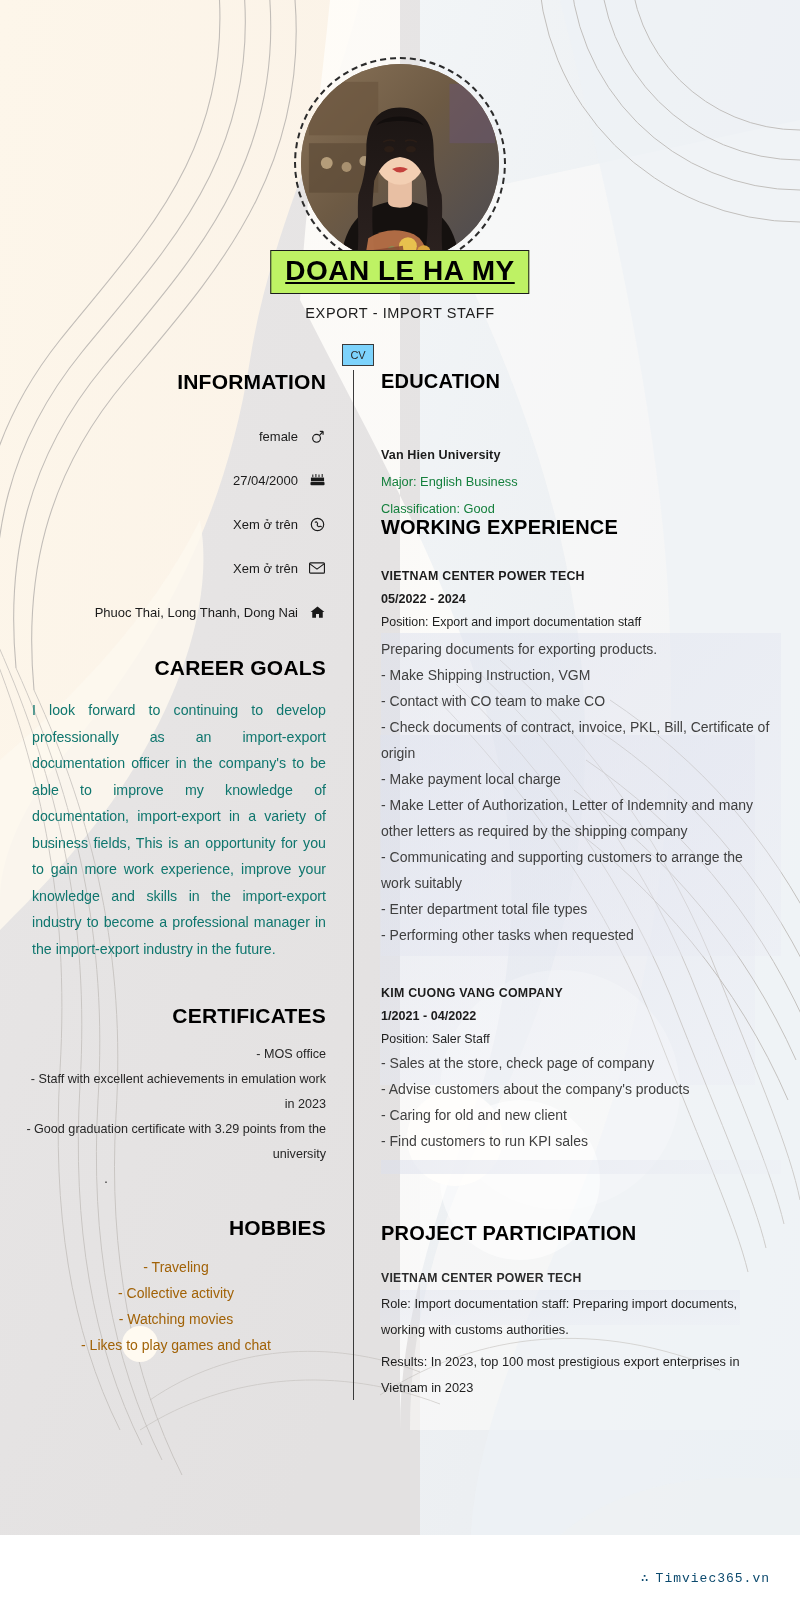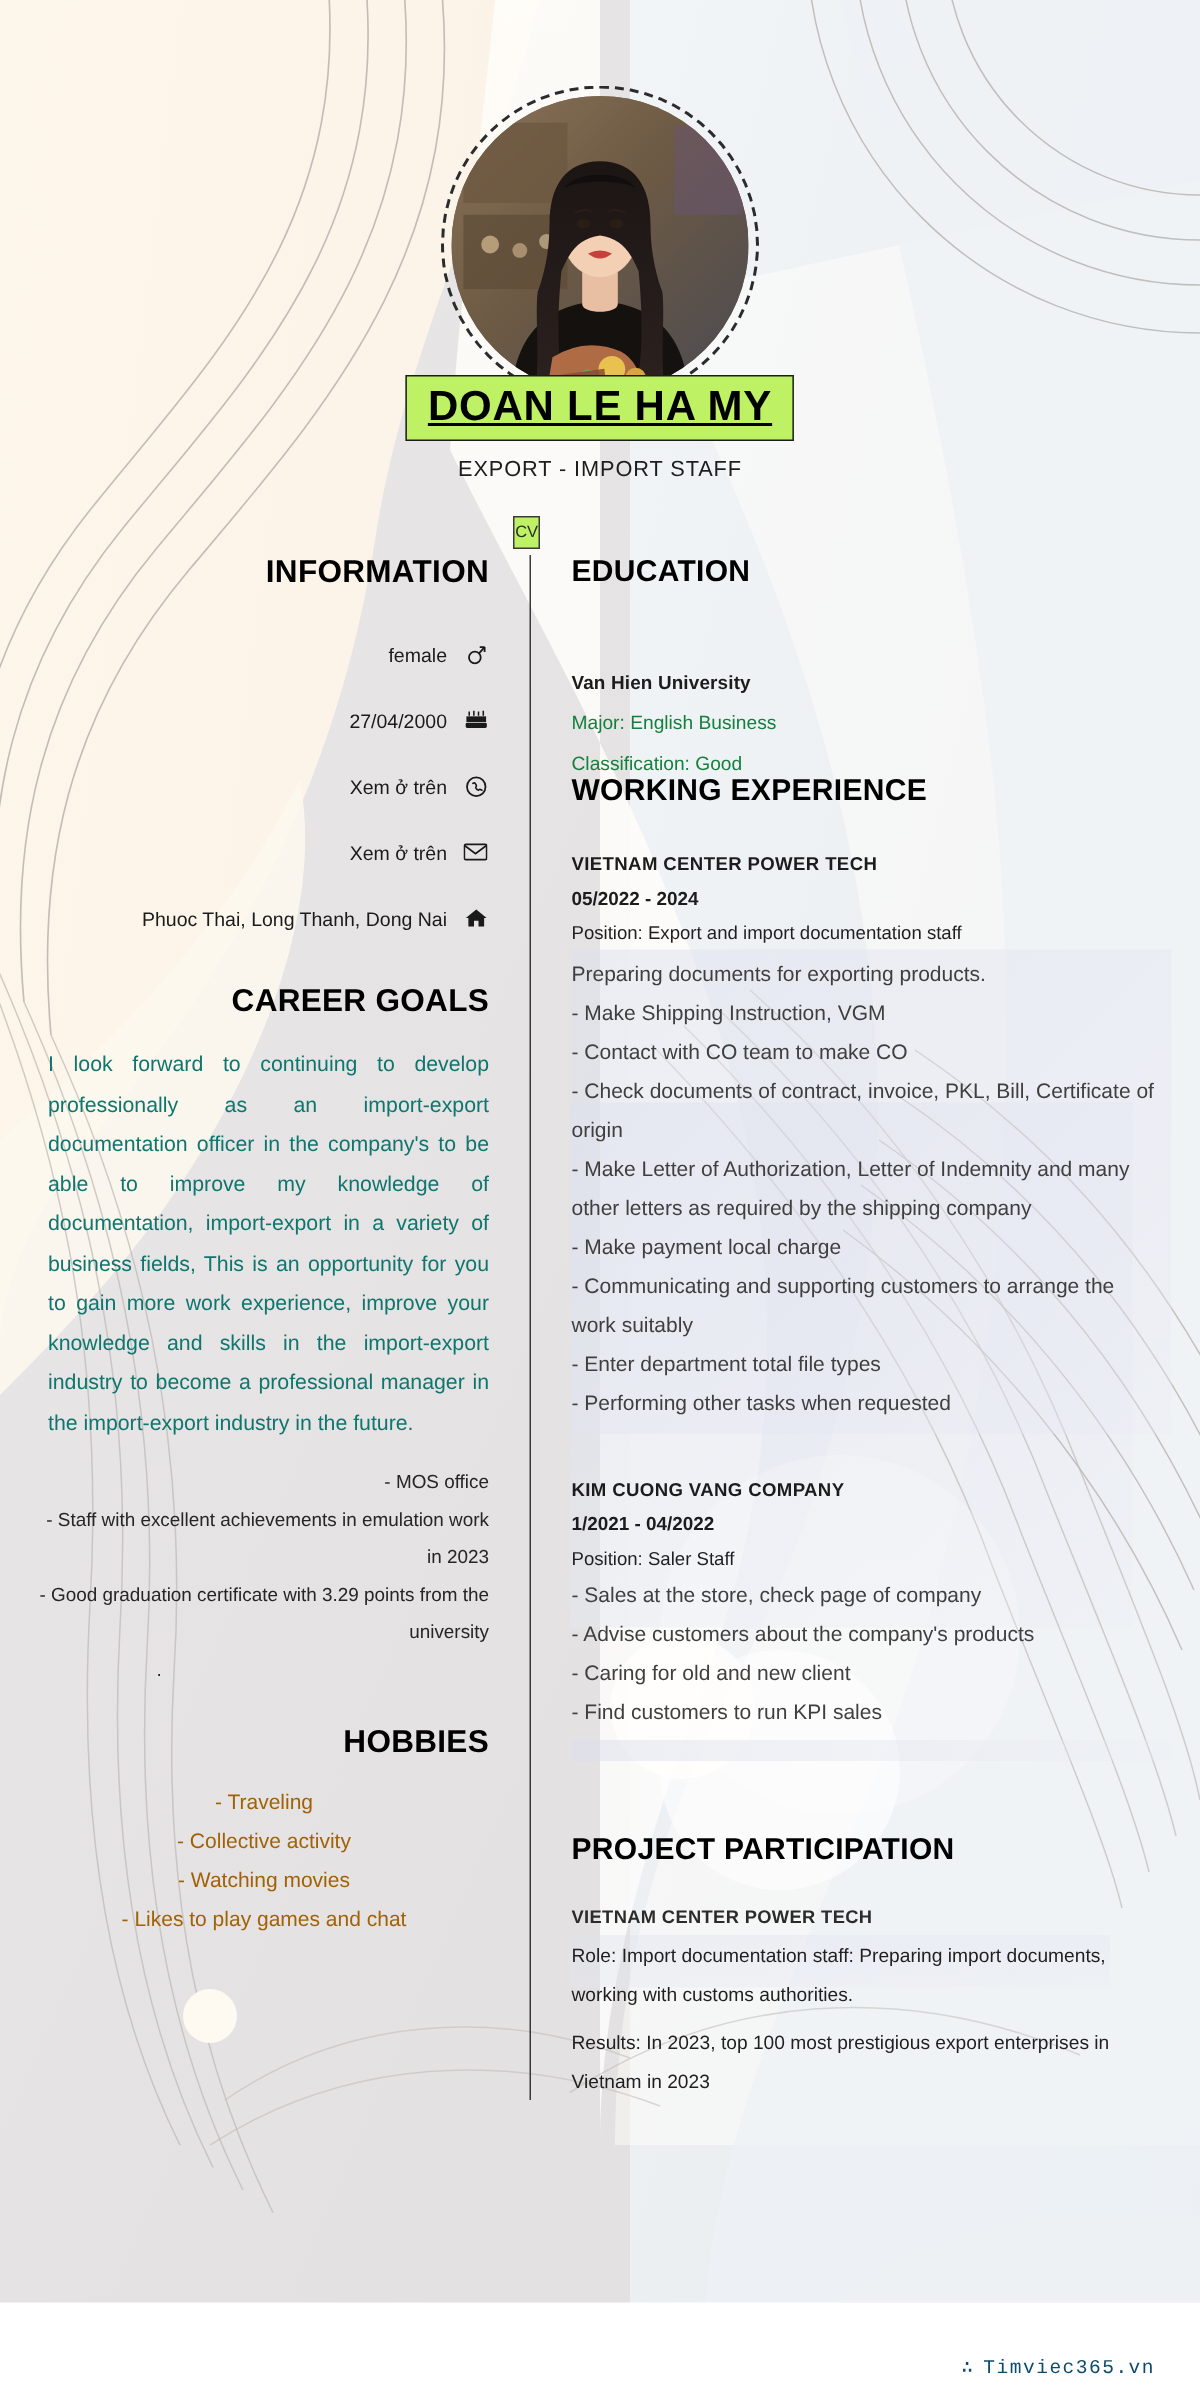--- a/index.html
+++ b/index.html
@@ -91,24 +91,24 @@
     top: 370px;
     width: 1.4px;
     height: 1030px;
     background: #3a3a3a;
     z-index: 6;
   }
   .cv-badge {
     position: absolute;
     left: 342px;
     top: 344px;
-    width: 18px;
+    width: 32px;
     height: 22px;
     border: 1.4px solid #3a3a3a;
-    background: #bef264;
+    background: #7dd3fc;
     display: flex;
     align-items: center;
     justify-content: center;
     font-size: 11px;
     color: #2b2b2b;
     z-index: 7;
     letter-spacing: -0.2px;
   }
 
   
@@ -501,20 +501,21 @@
           <svg width="15" height="14" viewBox="0 0 16 14">
               <path d="M8,1 L15.4,7 L13.6,7 L13.6,13 L9.6,13 L9.6,9 L6.4,9 L6.4,13 L2.4,13 L2.4,7 L0.6,7 Z" fill="#1a1a1a"></path>
             </svg>
         </span>
       </div>
     </div>
 
     <div class="sec-head-left goals-head">CAREER GOALS</div>
     <div class="goals-body">I look forward to continuing to develop professionally as an import-export documentation officer in the company's to be able to improve my knowledge of documentation, import-export in a variety of business fields, This is an opportunity for you to gain more work experience, improve your knowledge and skills in the import-export industry to become a professional manager in the import-export industry in the future.</div>
 
+    <div class="sec-head-left cert-head">CERTIFICATES</div>
     <div class="cert-list">
       <div class="cert-item">- MOS office</div>
       <div class="cert-item">- Staff with excellent achievements in emulation work in 2023</div>
       <div class="cert-item">- Good graduation certificate with 3.29 points from the university</div>
       <div class="cert-dot">.</div>
     </div>
 
     <div class="sec-head-left hob-head">HOBBIES</div>
     <div class="hob-list">
       <div class="hob-item">- Traveling</div>
@@ -537,22 +538,22 @@
 
     <div class="job">
       <div class="job-org">VIETNAM CENTER POWER TECH</div>
       <div class="job-date">05/2022 - 2024</div>
       <div class="job-pos">Position: Export and import documentation staff</div>
       <div class="job-bullets">
         <div class="bullet"> Preparing documents for exporting products.</div>
         <div class="bullet">- Make Shipping Instruction, VGM</div>
         <div class="bullet">- Contact with CO team to make CO</div>
         <div class="bullet">- Check documents of contract, invoice, PKL, Bill, Certificate of origin</div>
+        <div class="bullet">- Make payment local charge</div>
         <div class="bullet">- Make Letter of Authorization, Letter of Indemnity and many other letters as required by the shipping company</div>
-        <div class="bullet">- Make payment local charge</div>
         <div class="bullet">- Communicating and supporting customers to arrange the work suitably</div>
         <div class="bullet">- Enter department total file types</div>
         <div class="bullet">- Performing other tasks when requested</div>
       </div>
     </div>
 
     <div class="job">
       <div class="job-org">KIM CUONG VANG COMPANY</div>
       <div class="job-date">1/2021 - 04/2022</div>
       <div class="job-pos">Position: Saler Staff</div>

